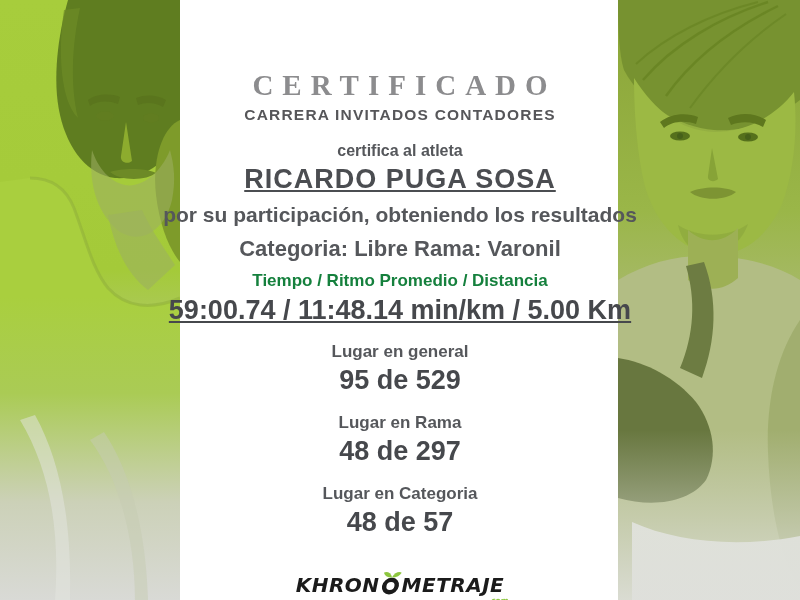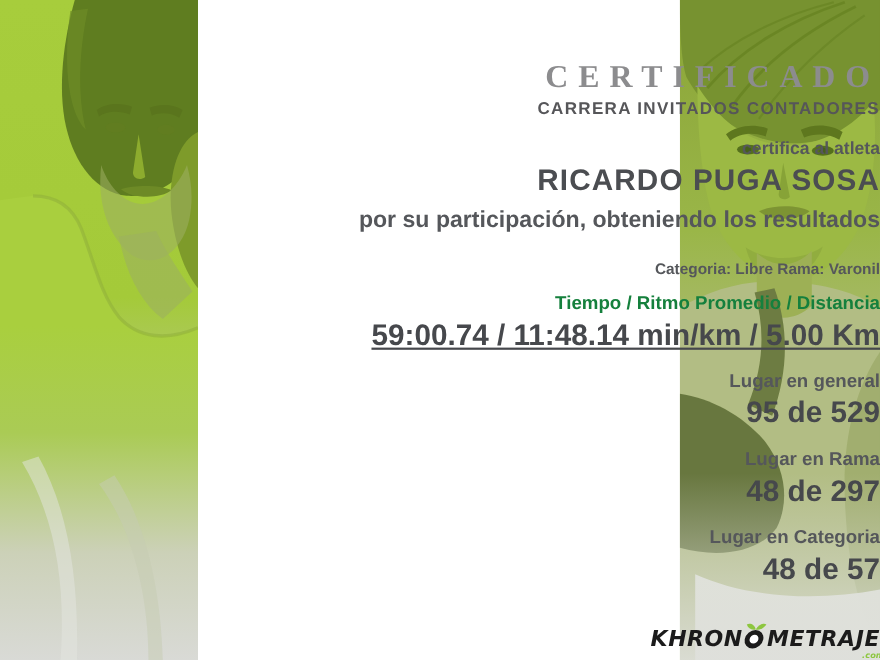--- a/index.html
+++ b/index.html
@@ -4,36 +4,36 @@
 <style>
   html,body{margin:0;padding:0;background:#ffffff;}
   .stage{
     position:relative;width:800px;height:600px;overflow:hidden;background:#ffffff;
     font-family:"Liberation Sans",sans-serif;
   }
   .photo{position:absolute;top:0;height:600px;z-index:1;}
   .photo-left{left:0;width:180px;}
   .photo-right{right:0;width:182px;}
   .content{
-    position:absolute;inset:0;z-index:2;text-align:right;
-    padding-top:52px;box-sizing:border-box;
+    position:absolute;inset:0;z-index:2;text-align:center;
+    padding-top:67px;box-sizing:border-box;
   }
   .cert-title{
     font-family:"Liberation Serif",serif;
     font-size:29px;font-weight:bold;color:#8c8c8e;
     letter-spacing:9px;line-height:36px;margin:0 0 0 9px;
   }
   .event-name{
     font-size:15.5px;font-weight:bold;color:#565659;
     letter-spacing:1.2px;line-height:20px;margin-top:2px;
   }
   .certifies{font-size:16px;font-weight:bold;color:#55575b;line-height:20px;margin-top:16px;}
-  .athlete-name{font-size:27px;font-weight:bold;color:#4b4d51;letter-spacing:1px;line-height:30px;margin-top:3px;}
+  .athlete-name{font-size:27px;font-weight:bold;color:#4b4d51;letter-spacing:1px;line-height:30px;margin-top:3px;text-decoration:underline;}
   .participation{font-size:21px;font-weight:bold;color:#55575b;line-height:24px;margin-top:9px;}
-  .category-line{font-size:14px;font-weight:bold;color:#55575b;line-height:24px;margin-top:20px;}
+  .category-line{font-size:22px;font-weight:bold;color:#55575b;line-height:24px;margin-top:10px;}
   .results-header{font-size:17px;font-weight:bold;color:#15803d;line-height:22px;margin-top:9px;}
   .results-value{font-size:27px;font-weight:bold;color:#46484c;line-height:32px;margin-top:2px;white-space:nowrap;text-decoration:underline;}
   .place-label{font-size:17px;font-weight:bold;color:#55575b;line-height:22px;margin-top:15px;}
   .place-value{font-size:27px;font-weight:bold;color:#46484c;line-height:33px;margin-top:1px;}
   .issued{font-size:12.5px;font-weight:bold;color:#5a5a5e;line-height:16px;margin-top:9px;}
   .logo{
     display:inline-flex;align-items:center;margin-top:31px;position:relative;
     font-family:"DejaVu Sans",sans-serif;font-style:italic;font-weight:bold;
     font-size:20px;letter-spacing:0.5px;color:#1b1b1b;
   }

